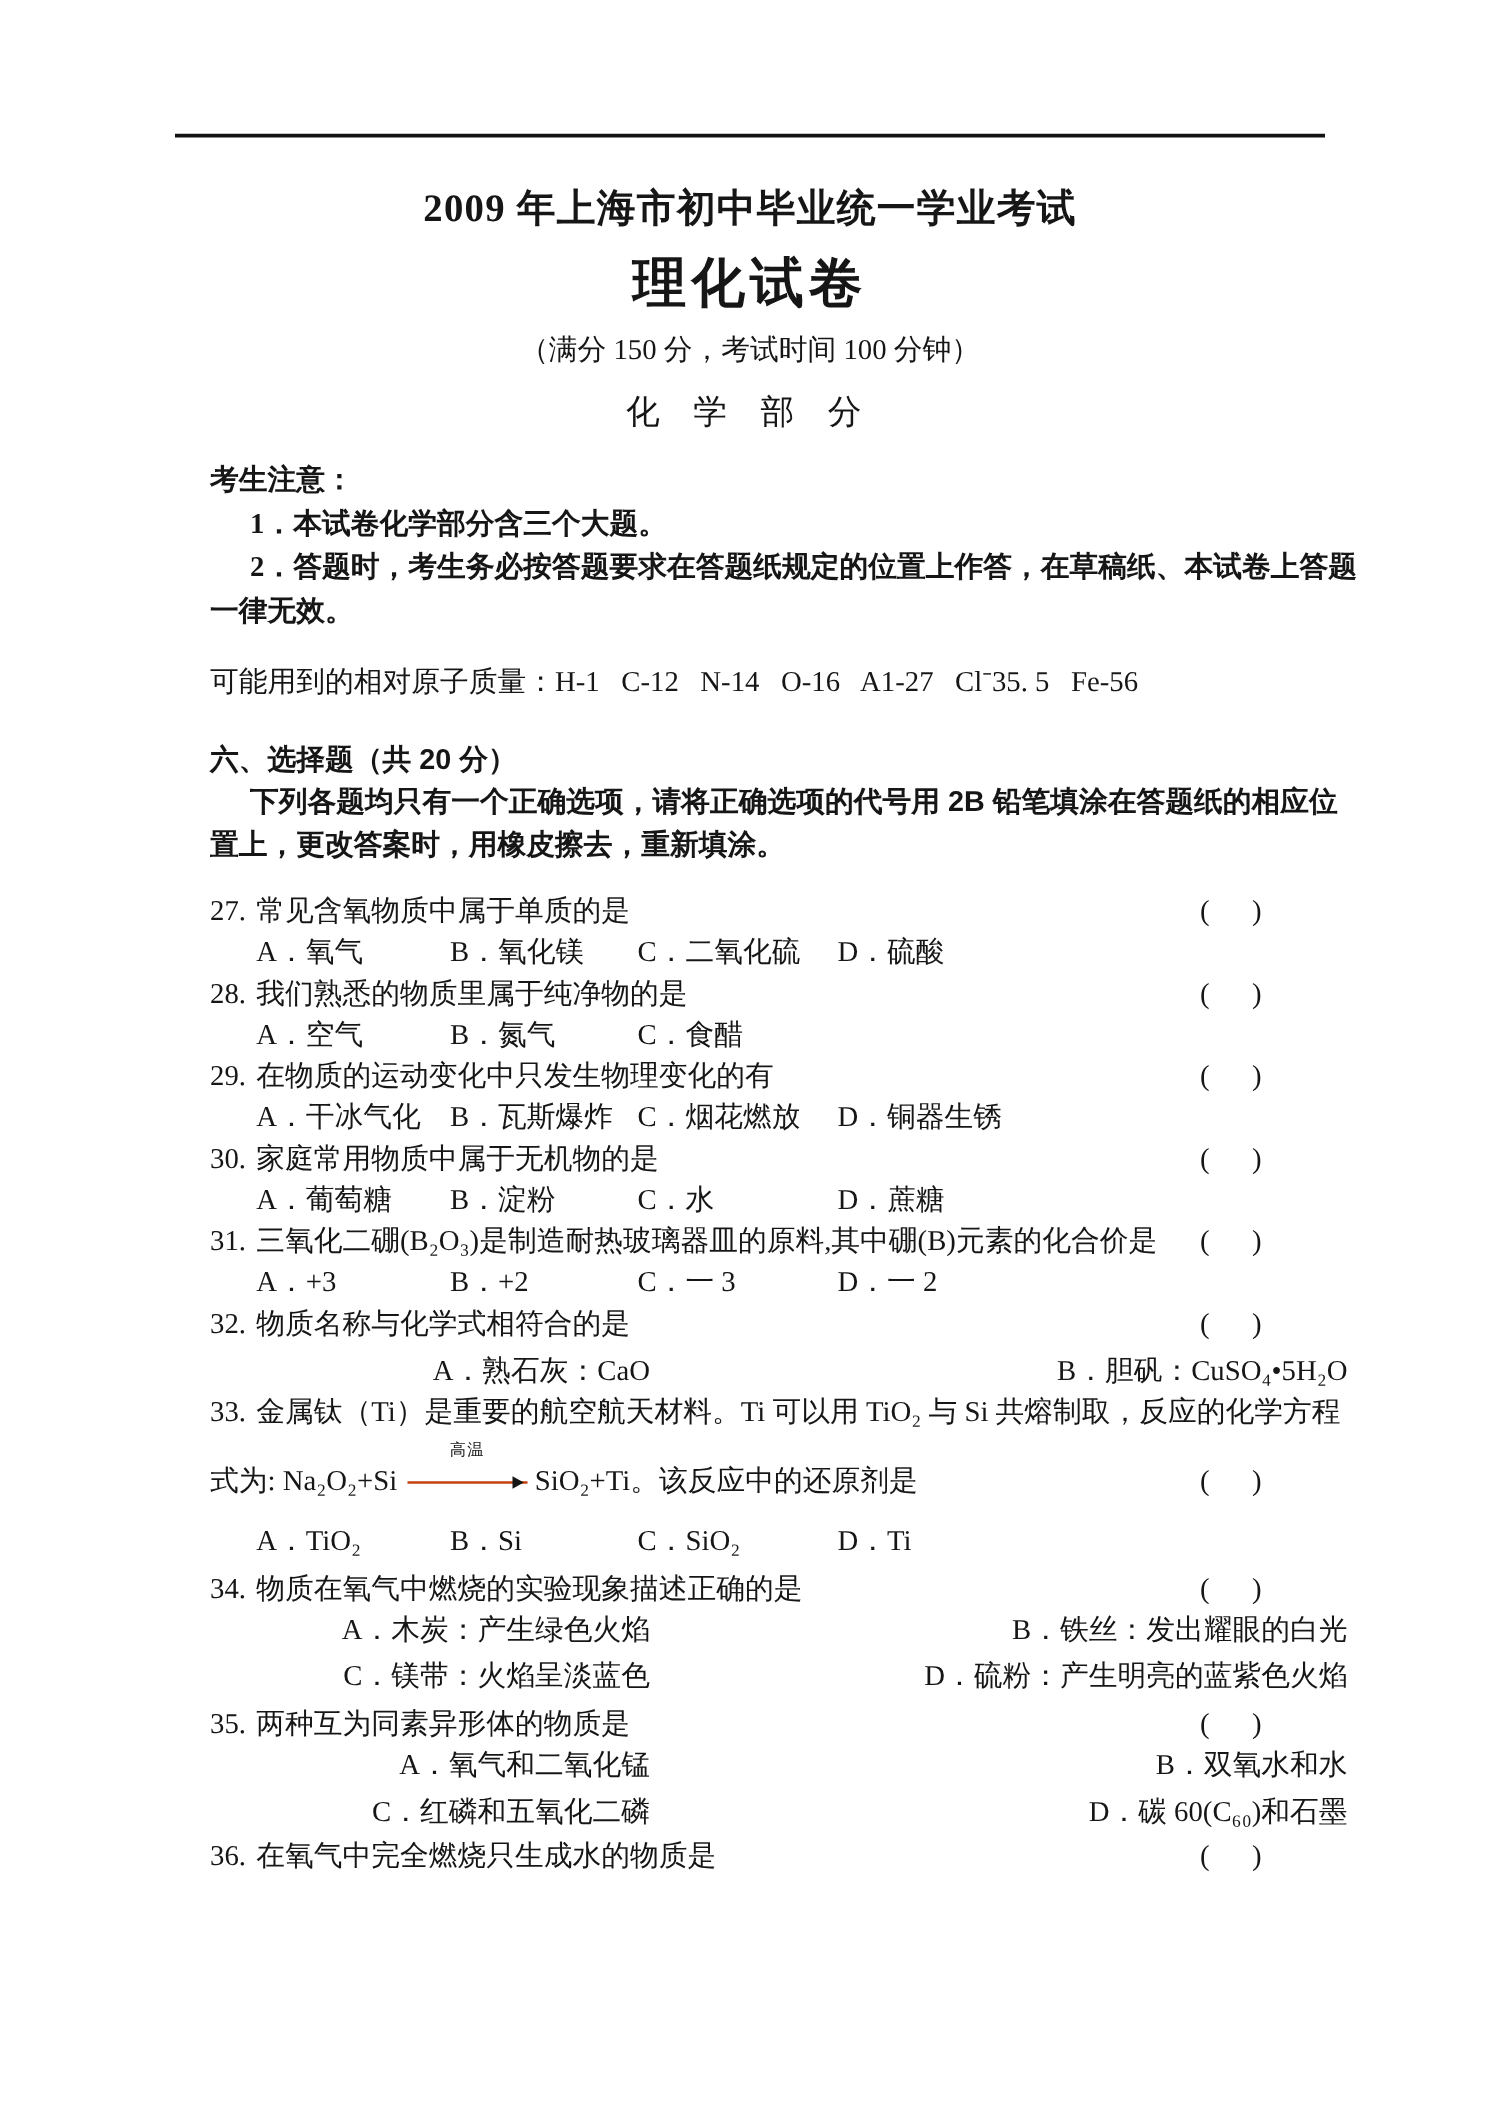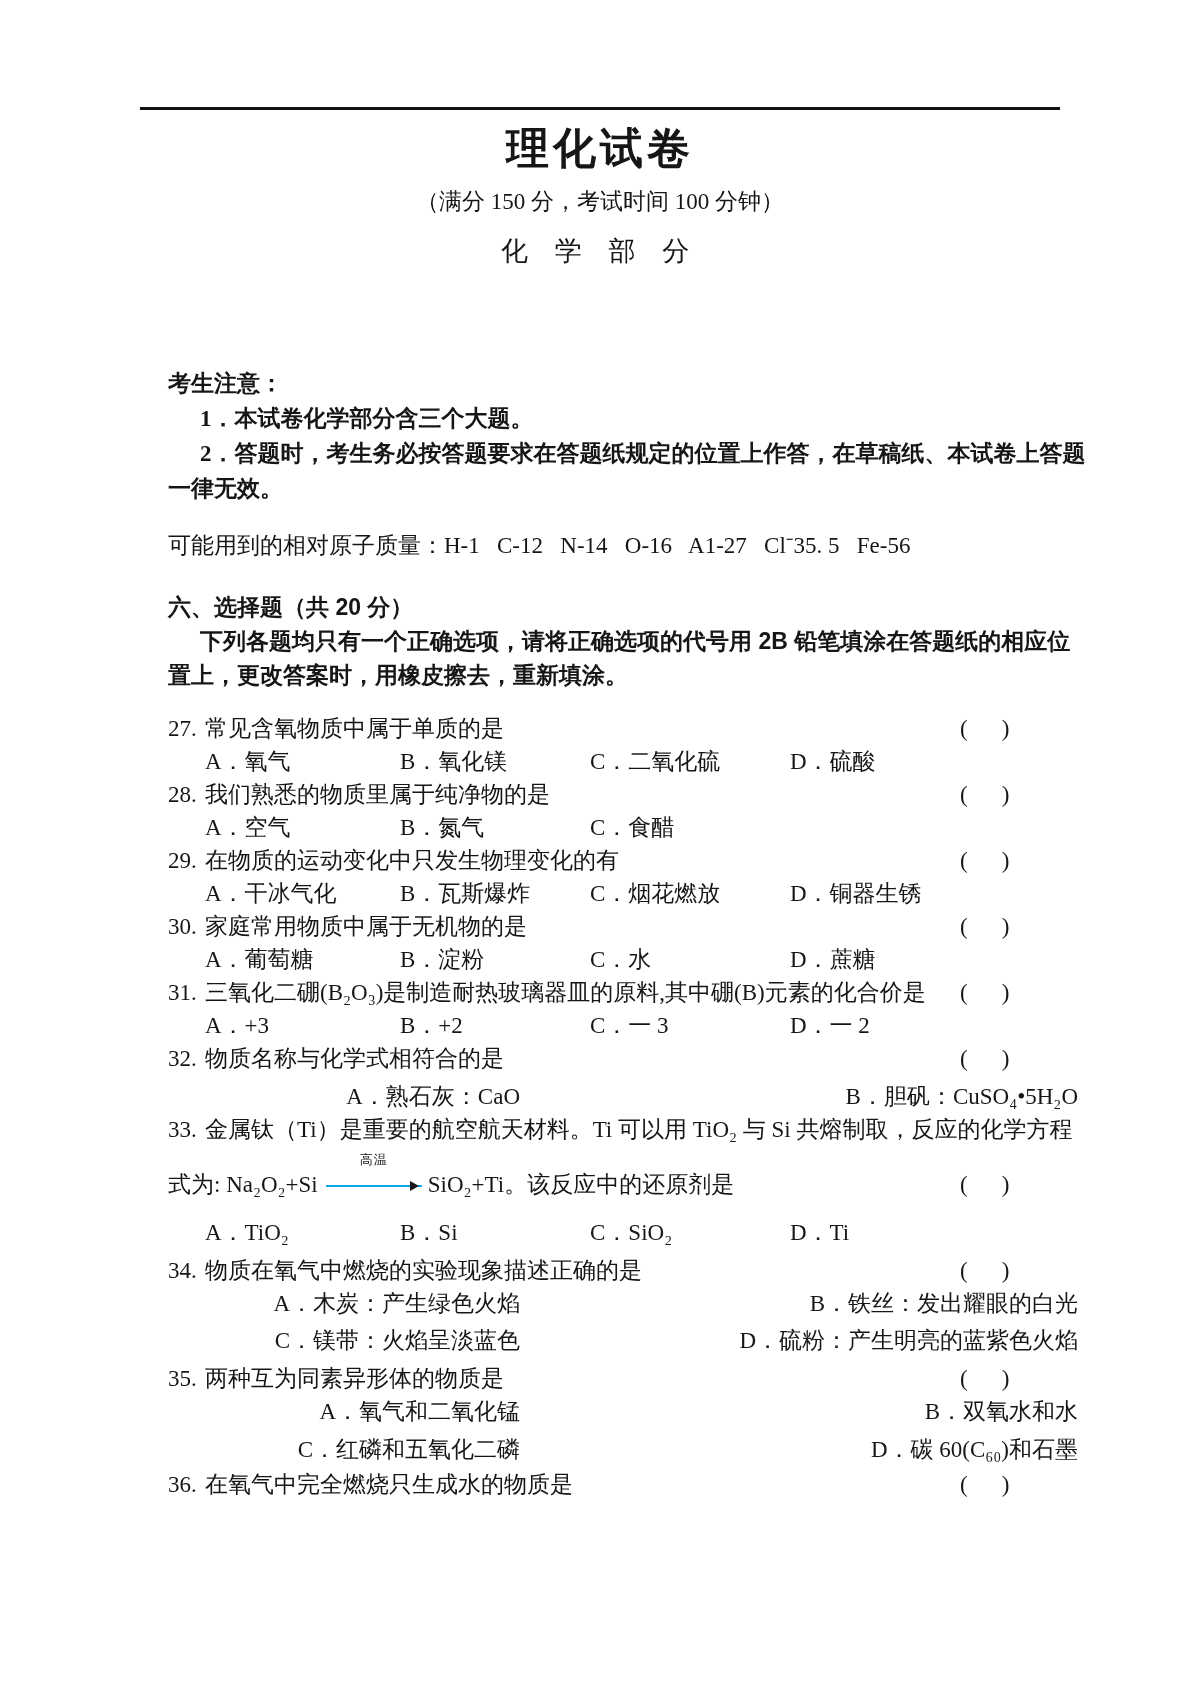--- a/index.html
+++ b/index.html
@@ -27,29 +27,29 @@
   .indent { padding-left:32px; }
   .atomic { margin-top:22px; line-height:35px; white-space:pre; }
 
   .section-head { margin-top:27px; line-height:34px; white-space:nowrap; }
   .instr { line-height:34px; white-space:nowrap; }
 
   .questions { margin-top:20px; }
   .q-line, .opt-row, .f-line { position:relative; line-height:33px; white-space:nowrap; }
   .q-num { display:inline-block; min-width:37px; }
   .paren { position:absolute; left:792px; top:0; display:inline-flex; gap:34px; }
-  .cols-four { display:grid; grid-template-columns:155px 150px 160px auto; padding-left:37px;gap:40px; }
+  .cols-four { display:grid; grid-template-columns:155px 150px 160px auto; padding-left:37px; }
   .cols-two  { display:grid; grid-template-columns:315px auto; padding-left:37px;text-align:right; }
 
   
   .f-line { height:42px; line-height:42px; }
   .rxn-arrow {
     display:inline-block; position:relative;
     width:96px; height:8px;
-    border-bottom:2px solid #0ea5e9;
+    border-bottom:2px solid #c2410c;
     margin:0 6px 5px 8px;
   }
   .rxn-arrow::after {
     content:""; position:absolute; right:-2px; bottom:-6px;
     border:5px solid transparent; border-left:9px solid #161616;
   }
   .rxn-cond {
     position:absolute; left:50%; bottom:4px; transform:translateX(-50%);
     font-size:13px; letter-spacing:1px; white-space:nowrap;
   }
@@ -65,20 +65,21 @@
   .qb-35 .r1 { margin-top:5px; }
   .qb-36 .q-line { margin-top:2px; }
 </style>
 </head>
 <body>
 
 <div class="page">
 
   <div class="header">
     <div class="top-rule"></div>
+    <div class="exam-title">2009 年上海市初中毕业统一学业考试</div>
     <div class="paper-title">理化试卷</div>
     <div class="subtitle">（满分 150 分，考试时间 100 分钟）</div>
     <div class="part-heading">化 学 部 分</div>
   </div>
 
   <div class="body">
 
     <div class="nline hei">考生注意：</div>
     <div class="nline hei indent">1．本试卷化学部分含三个大题。</div>
     <div class="nline hei indent">2．答题时，考生务必按答题要求在答题纸规定的位置上作答，在草稿纸、本试卷上答题</div>

